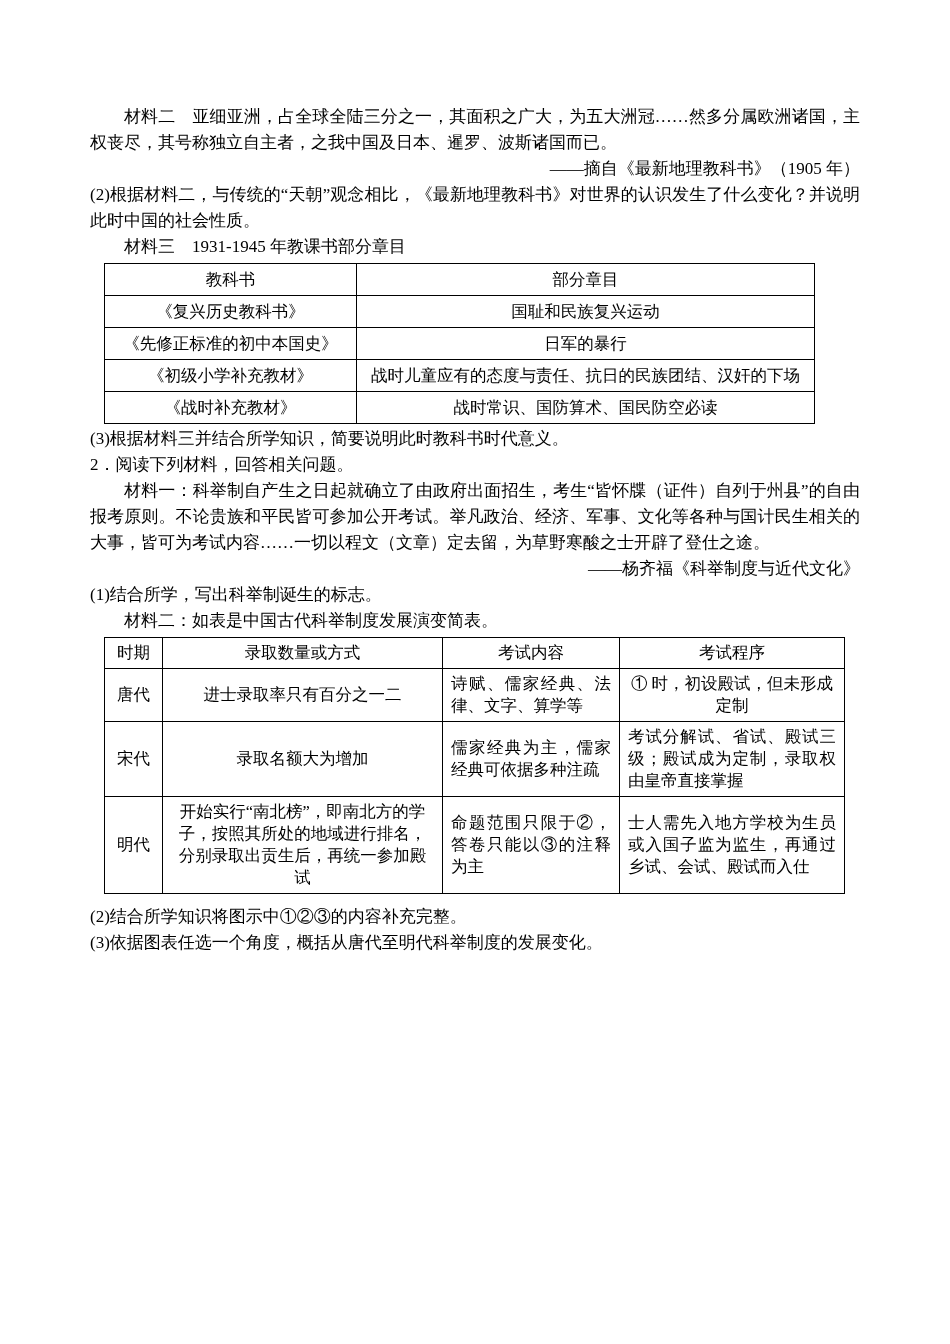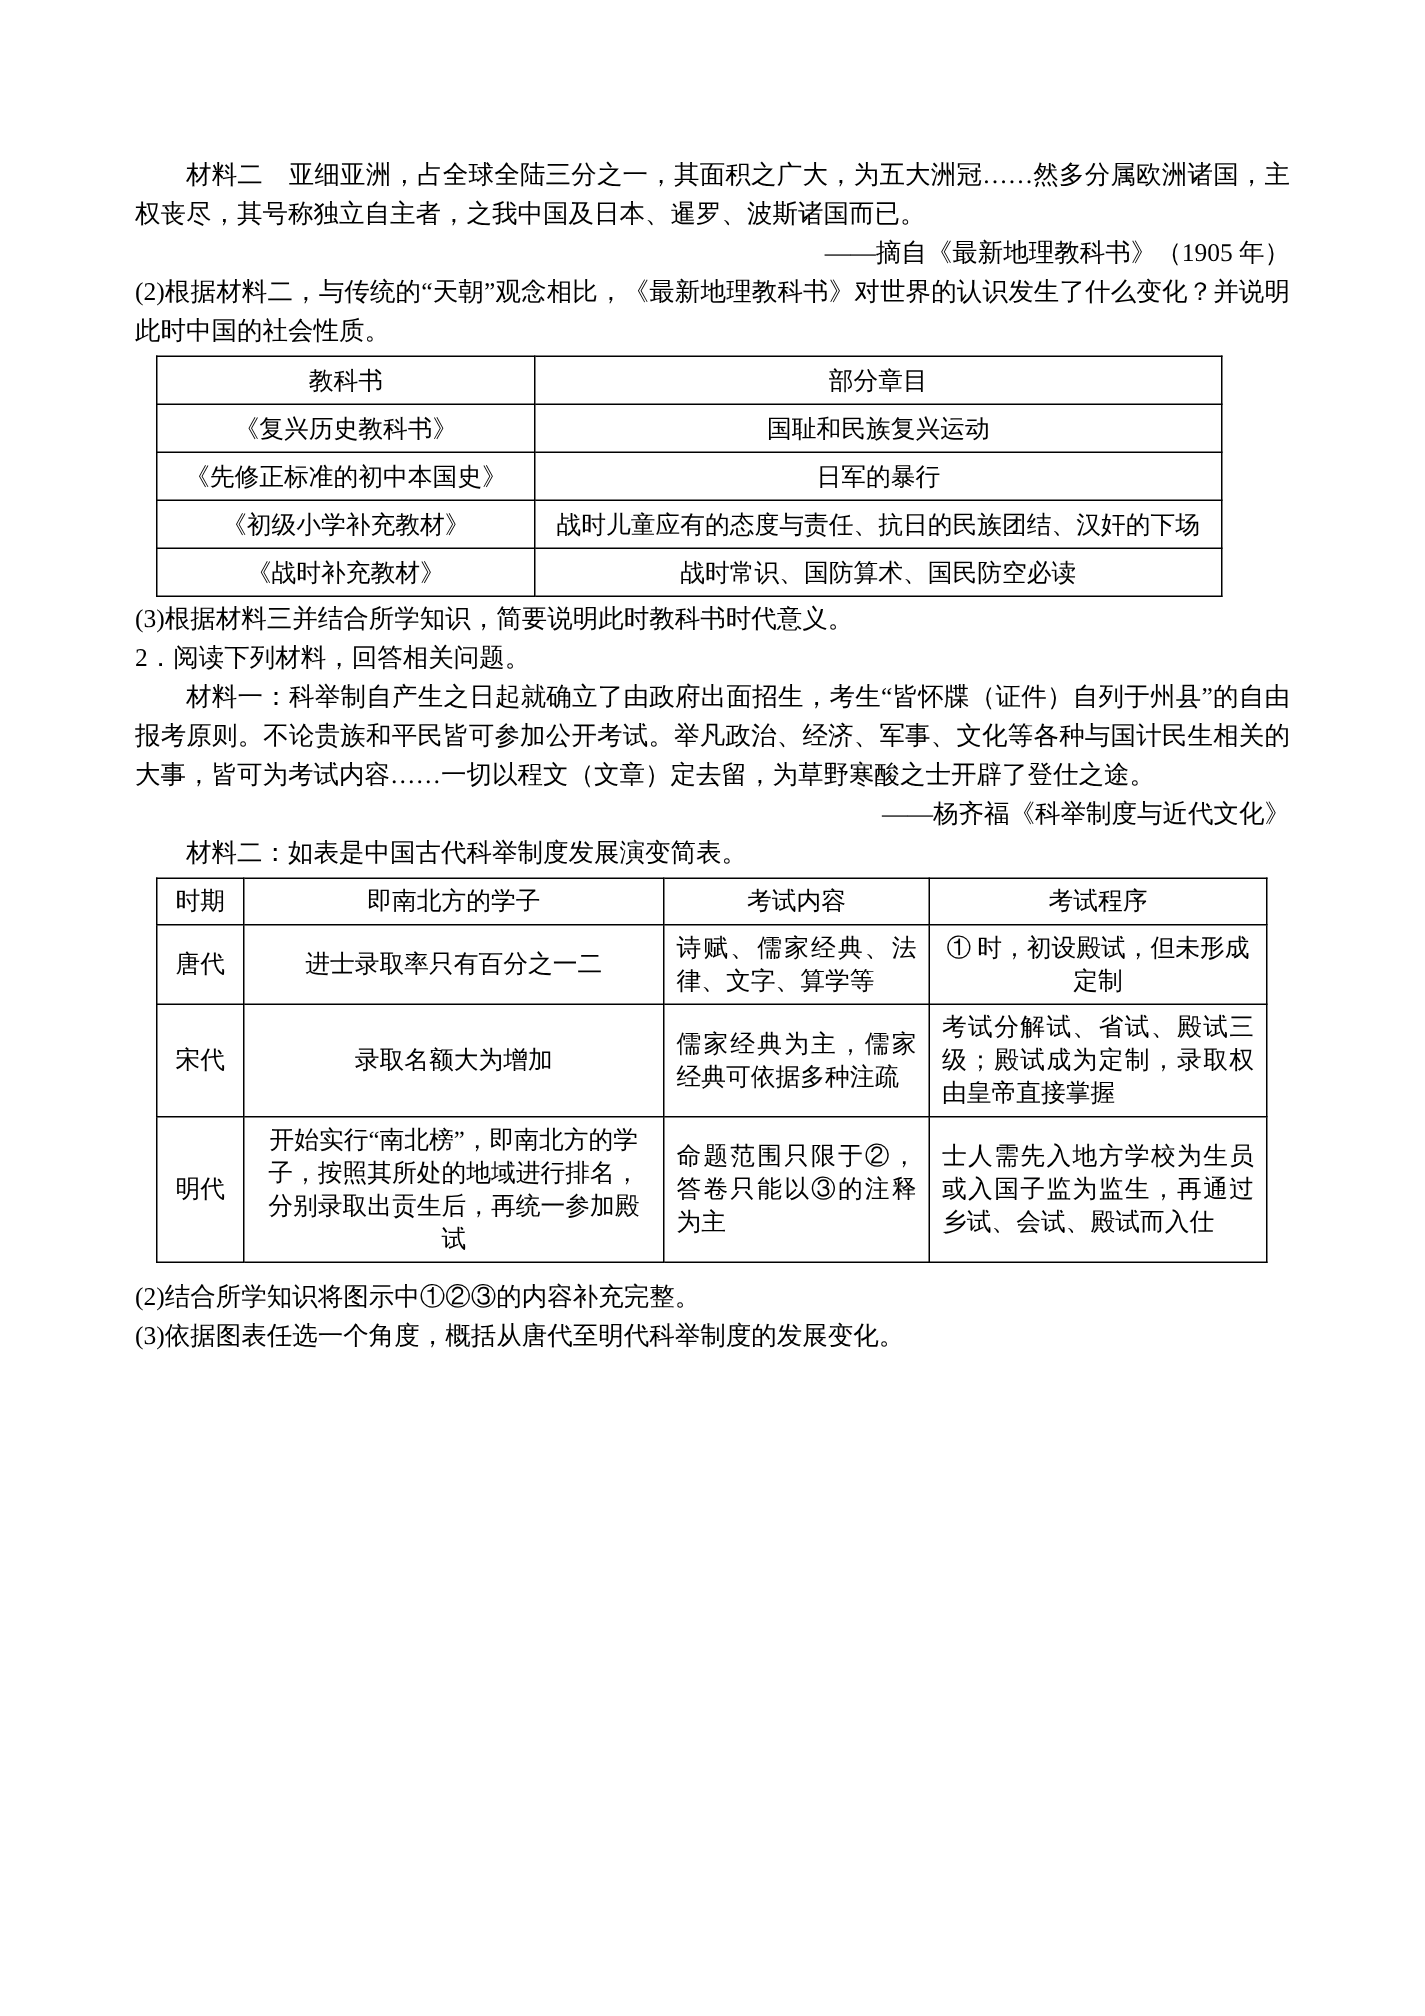--- a/index.html
+++ b/index.html
@@ -45,20 +45,21 @@
 </style>
 </head>
 <body>
 
 <div class="page">
 
   <p class="para indent">材料二　亚细亚洲，占全球全陆三分之一，其面积之广大，为五大洲冠……然多分属欧洲诸国，主权丧尽，其号称独立自主者，之我中国及日本、暹罗、波斯诸国而已。</p>
   <p class="para source">——摘自《最新地理教科书》（1905 年）</p>
   <p class="para">(2)根据材料二，与传统的“天朝”观念相比，《最新地理教科书》对世界的认识发生了什么变化？并说明此时中国的社会性质。</p>
 
+  <p class="para indent gap-lg">材料三　1931-1945 年教课书部分章目</p>
 
   <table class="t1">
     <colgroup>
       <col style="width:252px">
       <col style="width:458px">
     </colgroup>
     <thead>
       <tr>
         <th>教科书</th>
         <th>部分章目</th>
@@ -82,34 +83,35 @@
         <td>战时常识、国防算术、国民防空必读</td>
       </tr>
     </tbody>
   </table>
 
   <p class="para" style="margin-top:2px">(3)根据材料三并结合所学知识，简要说明此时教科书时代意义。</p>
 
   <p class="para gap-lg">2．阅读下列材料，回答相关问题。</p>
   <p class="para indent">材料一：科举制自产生之日起就确立了由政府出面招生，考生“皆怀牒（证件）自列于州县”的自由报考原则。不论贵族和平民皆可参加公开考试。举凡政治、经济、军事、文化等各种与国计民生相关的大事，皆可为考试内容……一切以程文（文章）定去留，为草野寒酸之士开辟了登仕之途。</p>
   <p class="para source">——杨齐福《科举制度与近代文化》</p>
+  <p class="para">(1)结合所学，写出科举制诞生的标志。</p>
 
   <p class="para indent gap-md">材料二：如表是中国古代科举制度发展演变简表。</p>
 
   <table class="t2">
     <colgroup>
       <col style="width:58px">
       <col style="width:280px">
       <col style="width:177px">
       <col style="width:225px">
     </colgroup>
     <thead>
       <tr>
         <th>时期</th>
-        <th>即南北方的学子</th>
+        <th>录取数量或方式</th>
         <th>考试内容</th>
         <th>考试程序</th>
       </tr>
     </thead>
     <tbody>
       <tr>
         <td class="c">唐代</td>
         <td class="c">进士录取率只有百分之一二</td>
         <td class="j">诗赋、儒家经典、法律、文字、算学等</td>
         <td class="c">① 时，初设殿试，但未形成定制</td>

